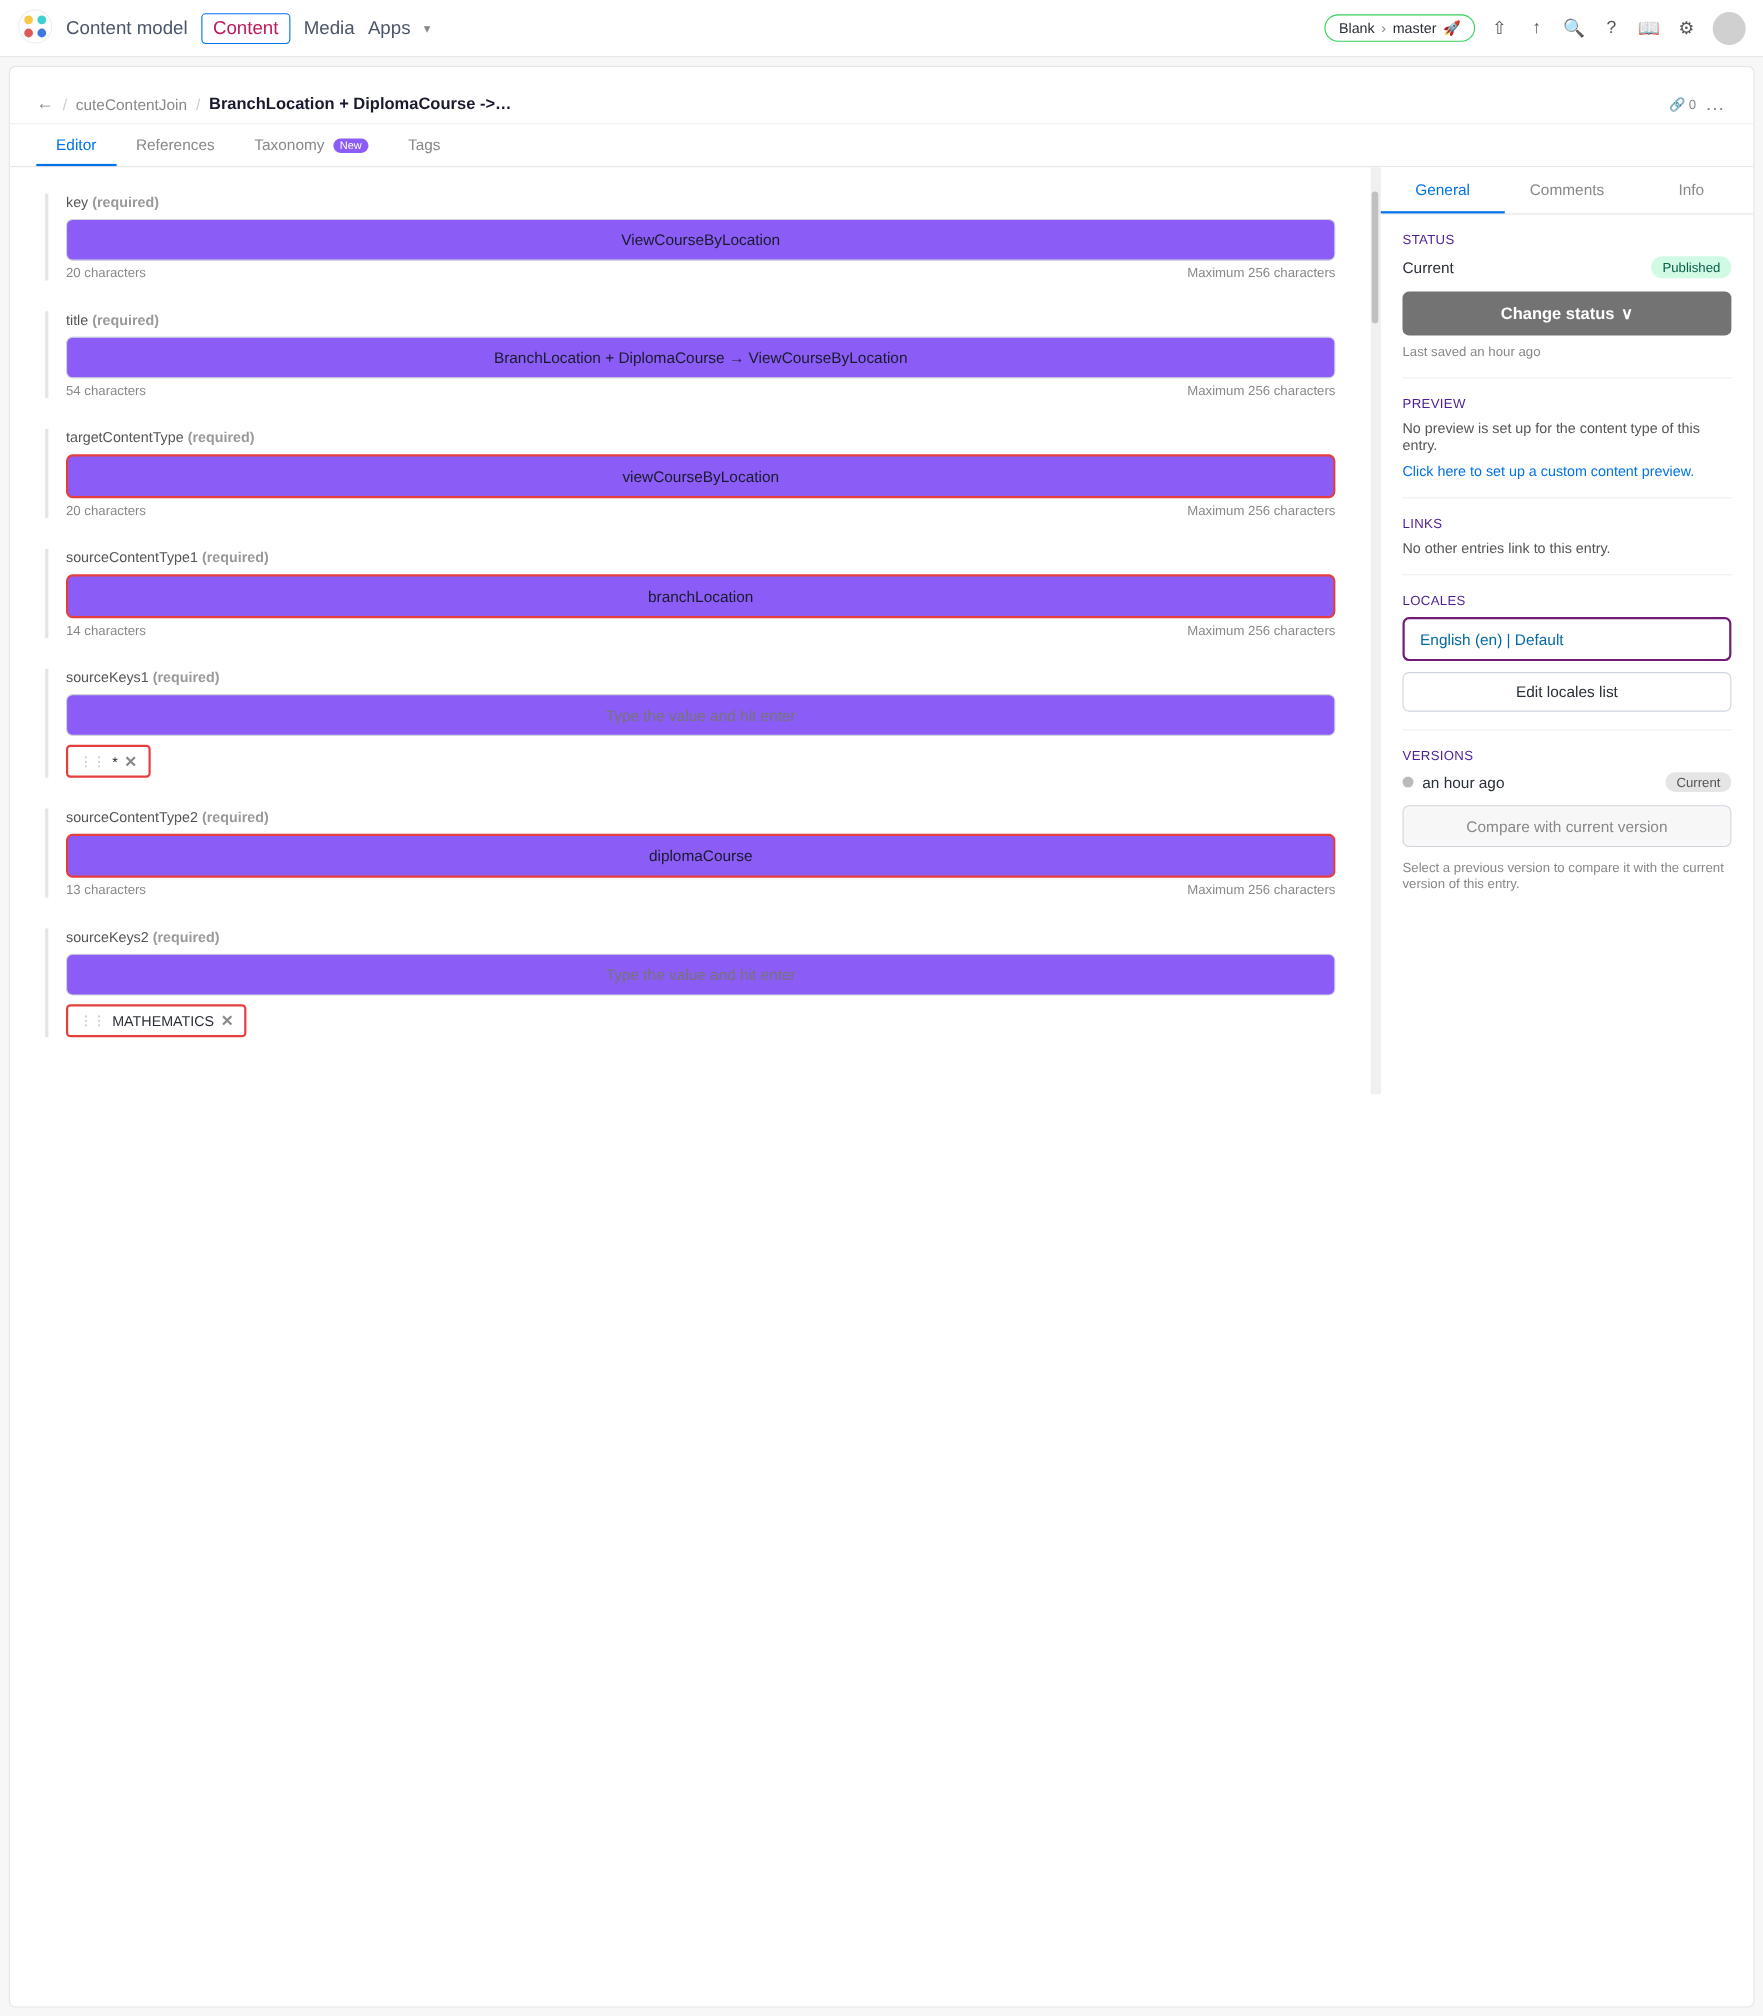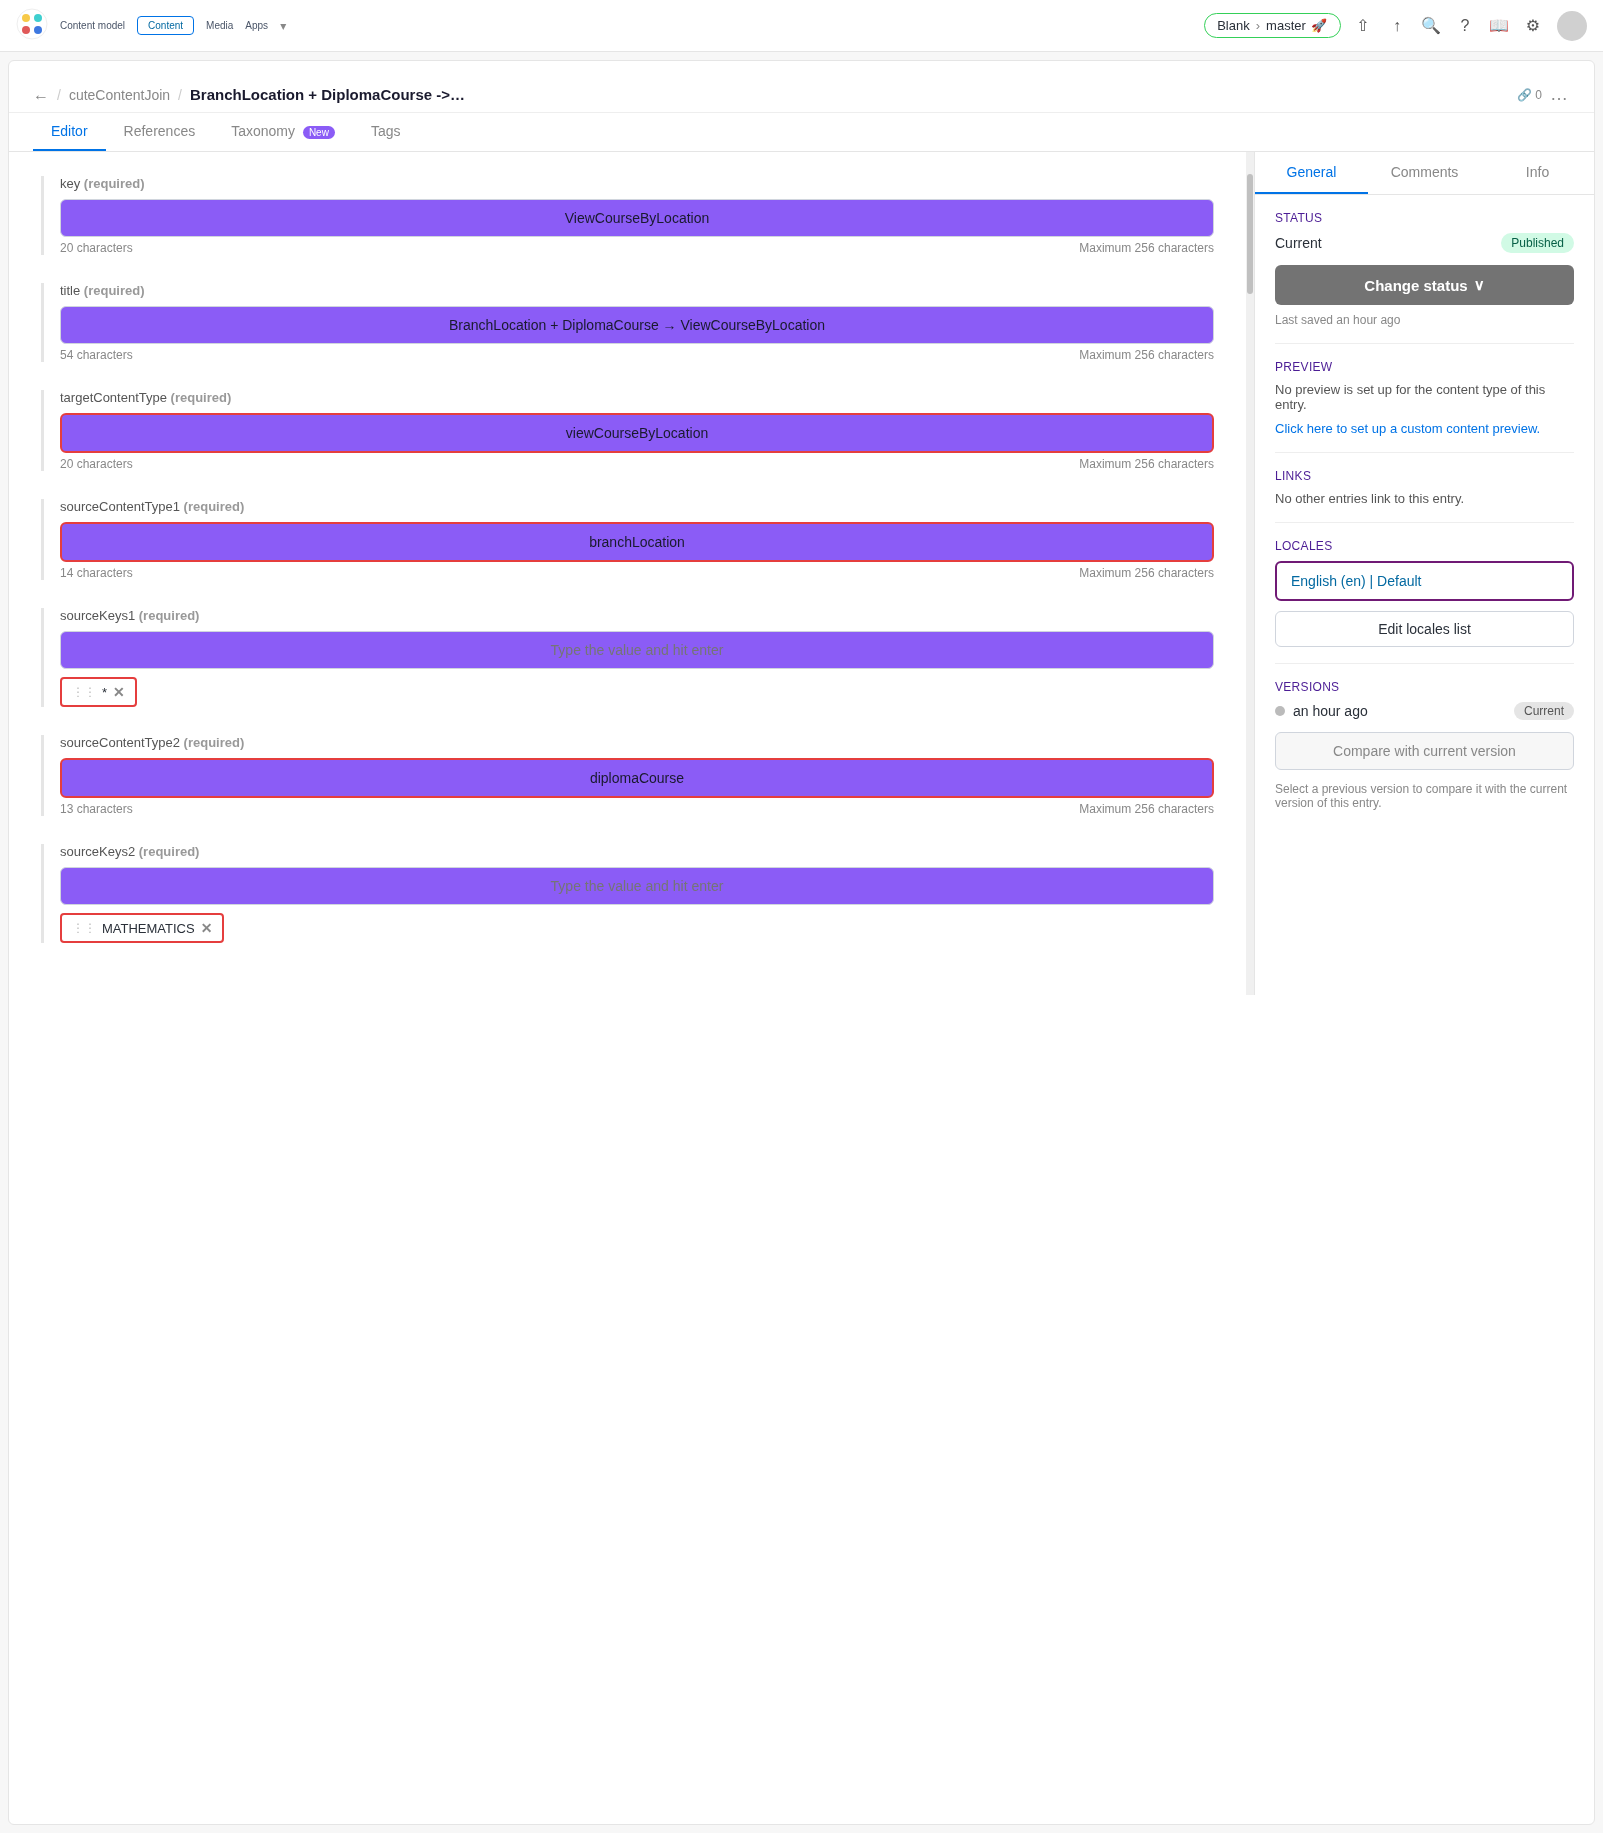--- a/index.html
+++ b/index.html
@@ -3,22 +3,22 @@
   <meta charset="utf-8">
   <style>
     * { box-sizing: border-box; margin: 0; padding: 0; }
     body { font-family: -apple-system, BlinkMacSystemFont, 'Segoe UI', sans-serif; background: #f7f7f7; font-size: 14px; color: #2a3039; }
 
     
     .topnav {
       display: flex; align-items: center; height: 52px; background: #fff;
       border-bottom: 1px solid #e5e5e5; padding: 0 16px; gap: 12px;
     }
-    .topnav-link { font-size: 10px; color: #4a5568; cursor: pointer; text-decoration: none; text-align: right; }
-    .topnav-link.active { border: 1.5px solid #0073e6; border-radius: 4px; padding: 3px 10px; color: #0369a1; }
+    .topnav-link { font-size: 17px; color: #4a5568; cursor: pointer; text-decoration: none; text-align: right; }
+    .topnav-link.active { border: 1.5px solid #0073e6; border-radius: 4px; padding: 3px 10px; color: #be185d; }
     .topnav-spacer { flex: 1; }
     .topnav-branch {
       display: flex; align-items: center; gap: 6px;
       background: #fff; border: 1.5px solid #34d058; border-radius: 20px;
       padding: 4px 12px; font-size: 13px; color: #2a3039;
     }
     .topnav-icons { display: flex; gap: 14px; align-items: center; }
     .topnav-icon { width: 20px; height: 20px; cursor: pointer; color: #555; display: flex; align-items: center; justify-content: center; font-size: 16px; }
     .topnav-avatar { width: 30px; height: 30px; border-radius: 50%; background: #d0d0d0; }
 

